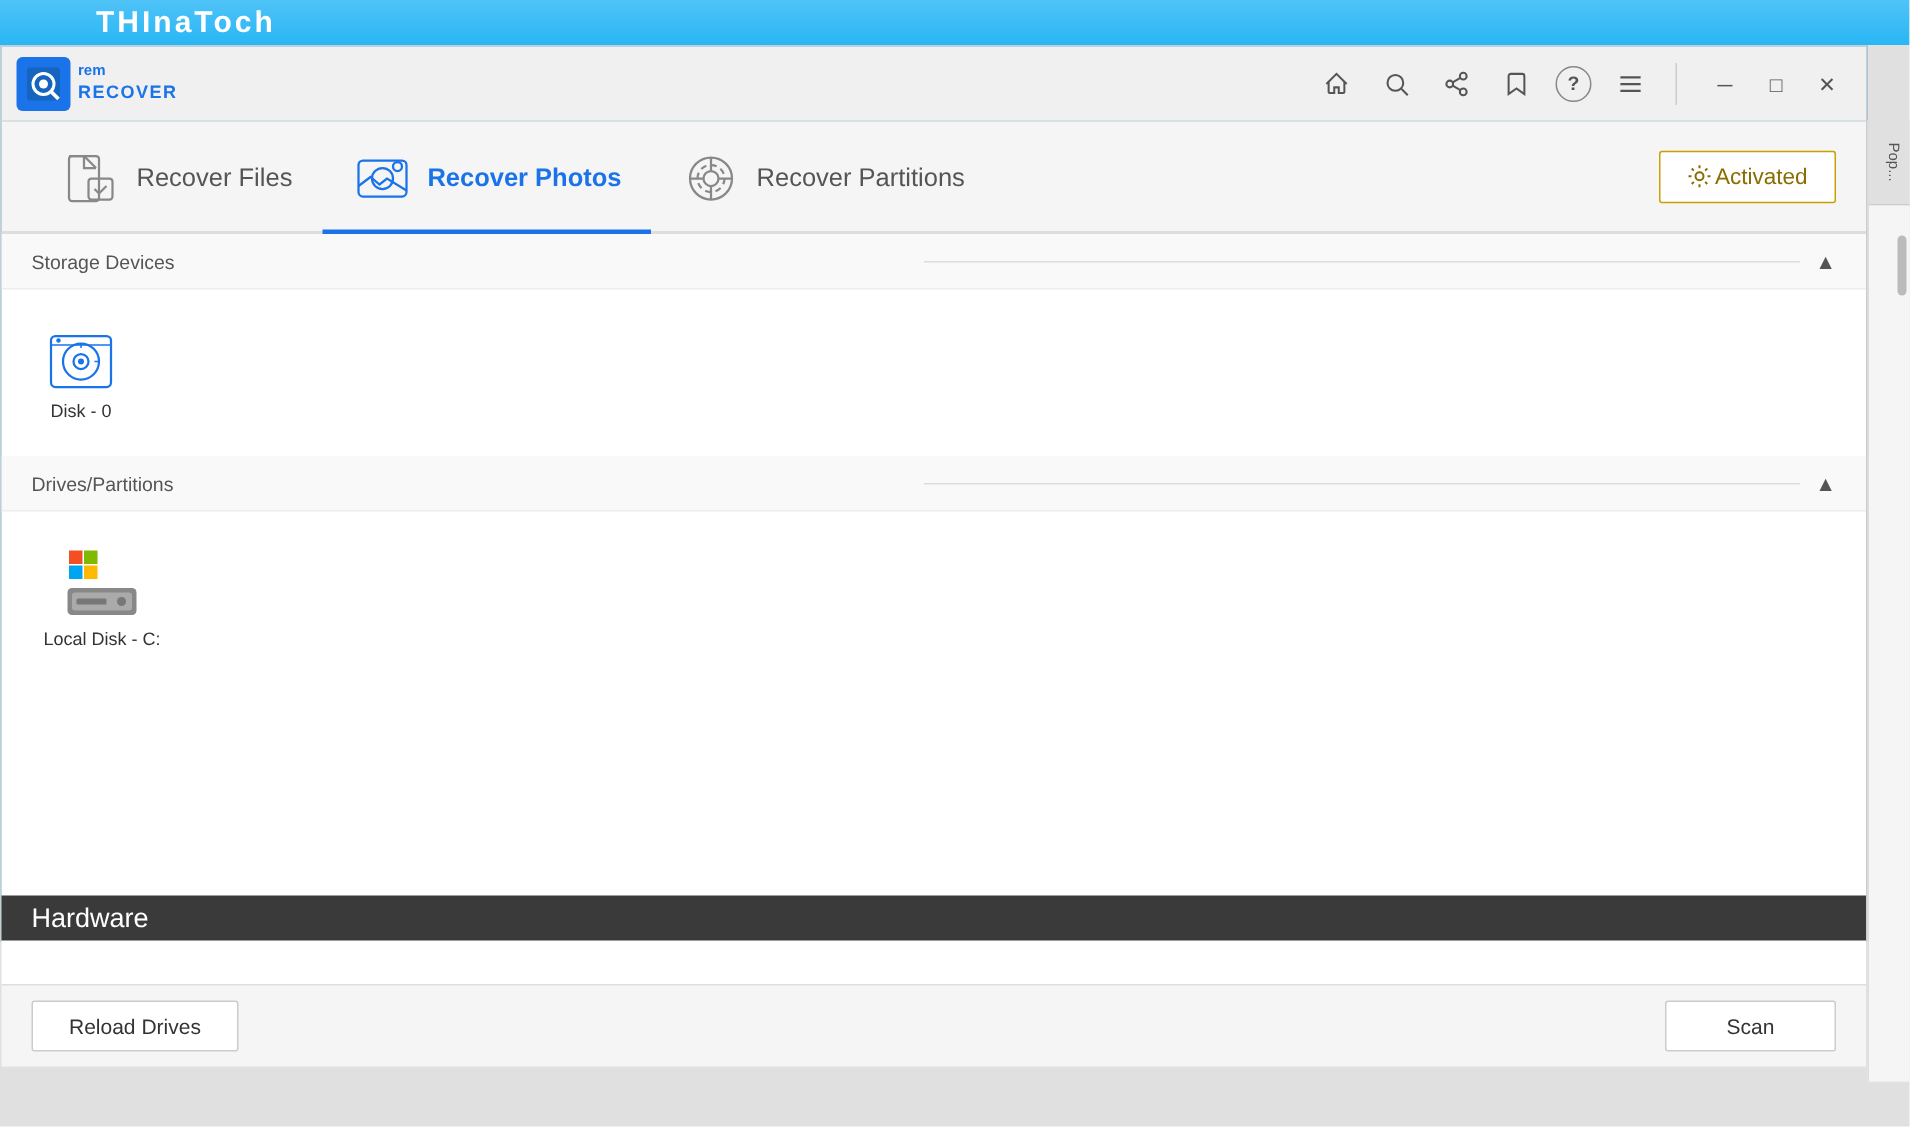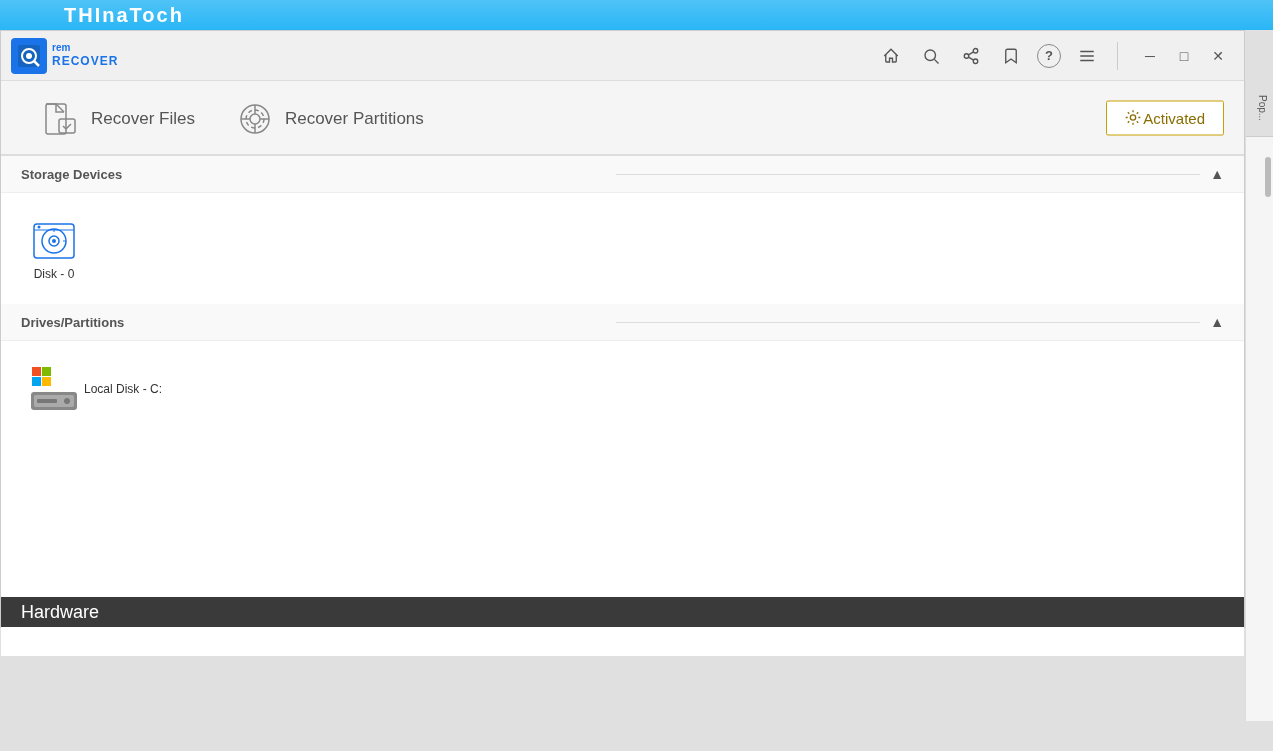--- a/index.html
+++ b/index.html
@@ -178,21 +178,21 @@
       align-items: center;
       padding: 10px 20px;
       background: #f9f9f9;
       border-bottom: 1px solid #eee;
       cursor: pointer;
     }
 
     .section-title {
       font-size: 13px;
       color: #555;
-      font-weight: 700;
+      font-weight: 400;
       flex: 1;
     }
 
     .section-line {
       flex: 1;
       height: 1px;
       background: #ddd;
       margin: 0 10px;
     }
 
@@ -222,21 +222,21 @@
     }
 
     .disk-label {
       font-size: 12px;
       color: #333;
       text-align: center;
     }
 
     .drive-item {
       display: inline-flex;
-      flex-direction: row;
+      flex-direction: column;
       align-items: center;
       gap: 5px;
       cursor: pointer;
       padding: 8px;
       border-radius: 4px;
     }
 
     .drive-icon-container {
       width: 50px;
       height: 50px;
@@ -426,20 +426,29 @@
         <svg class="tab-icon" viewBox="0 0 40 40" fill="none" stroke="#888" stroke-width="1.5">
           <rect x="5" y="5" width="20" height="30" rx="2"></rect>
           <path d="M5 5 l10 0 l0 8 l8 0"></path>
           <path d="M15 5 l8 8"></path>
           <rect x="18" y="20" width="16" height="14" rx="2" fill="none" stroke="#888"></rect>
           <path d="M22 27 l3 3 l5-5" stroke="#888" stroke-width="1.5"></path>
         </svg>
         <span style="font-size:17px;color:#555;">Recover Files</span>
       </div>
 
+      <div class="tab-item active">
+        <svg class="tab-icon" viewBox="0 0 40 40" fill="none" stroke="#1a73e8" stroke-width="1.5">
+          <rect x="4" y="8" width="32" height="24" rx="3"></rect>
+          <circle cx="20" cy="20" r="7"></circle>
+          <circle cx="30" cy="12" r="3"></circle>
+          <path d="M4 25 l8-6 l6 5 l5-4 l13 8"></path>
+        </svg>
+        <span style="font-size:17px;color:#1a73e8;font-weight:600;">Recover Photos</span>
+      </div>
 
       <div class="tab-item">
         <svg class="tab-icon" viewBox="0 0 40 40" fill="none" stroke="#888" stroke-width="1.5">
           <circle cx="20" cy="20" r="14"></circle>
           <circle cx="20" cy="20" r="5"></circle>
           <path d="M20 6 L20 15"></path>
           <path d="M20 25 L20 34"></path>
           <path d="M6 20 L15 20"></path>
           <path d="M25 20 L34 20"></path>
           <circle cx="20" cy="20" r="9" fill="none" stroke="#888" stroke-dasharray="4 3"></circle>
@@ -503,20 +512,24 @@
               <circle cx="38" cy="37" r="3" fill="#777"></circle>
               <rect x="8" y="35" width="20" height="4" rx="1" fill="#777"></rect>
             </svg>
           </div>
           <span class="drive-label">Local Disk - C:</span>
         </div>
       </div>
 
     </div>
 
+    <div class="bottom-bar">
+      <button class="action-btn">Reload Drives</button>
+      <button class="scan-btn">Scan</button>
+    </div>
 
     <div class="hardware-bar">
       <span>Hardware</span>
     </div>
 
   </div>
 
   <div class="right-sidebar" style="position:absolute;right:0;top:80px;width:28px;height:641px;background:#f0f0f0;border-left:1px solid #ddd;display:flex;flex-direction:column;">
     <div class="sidebar-tab">
       <span>Pop...</span>

